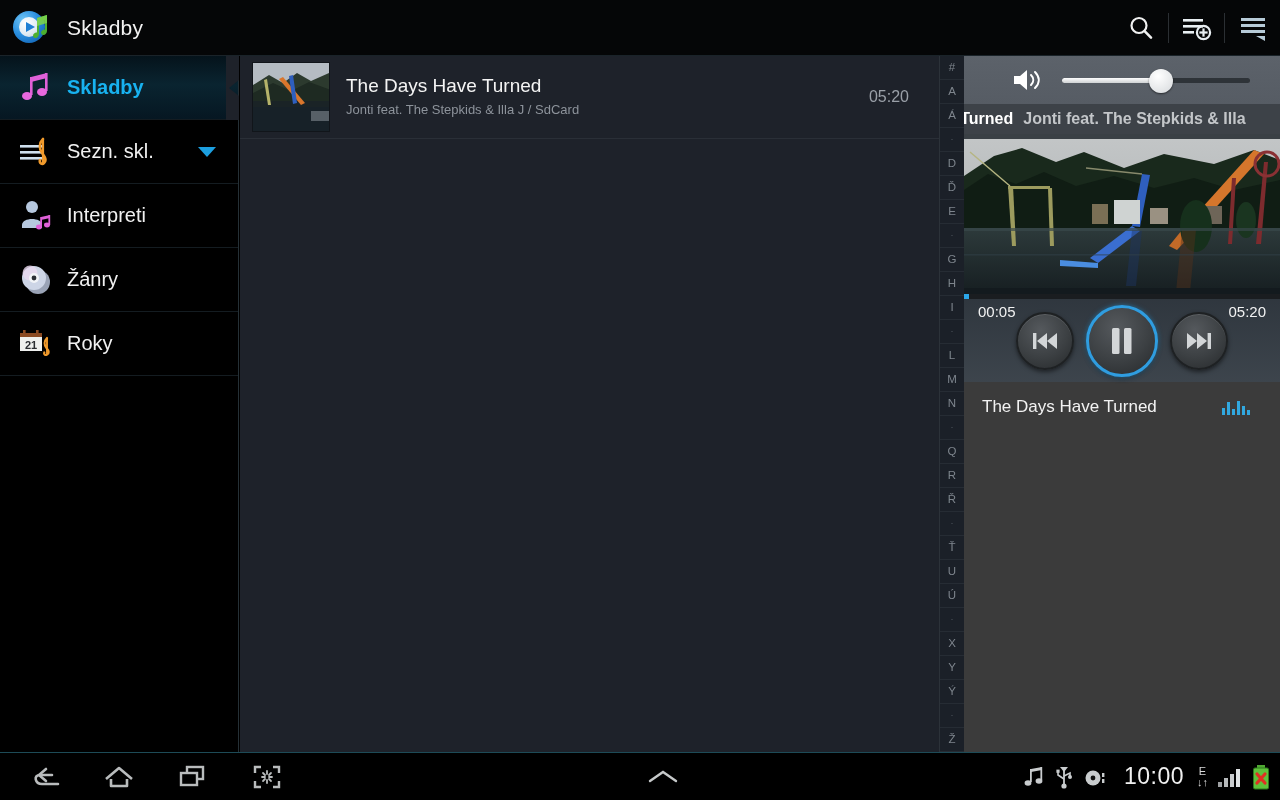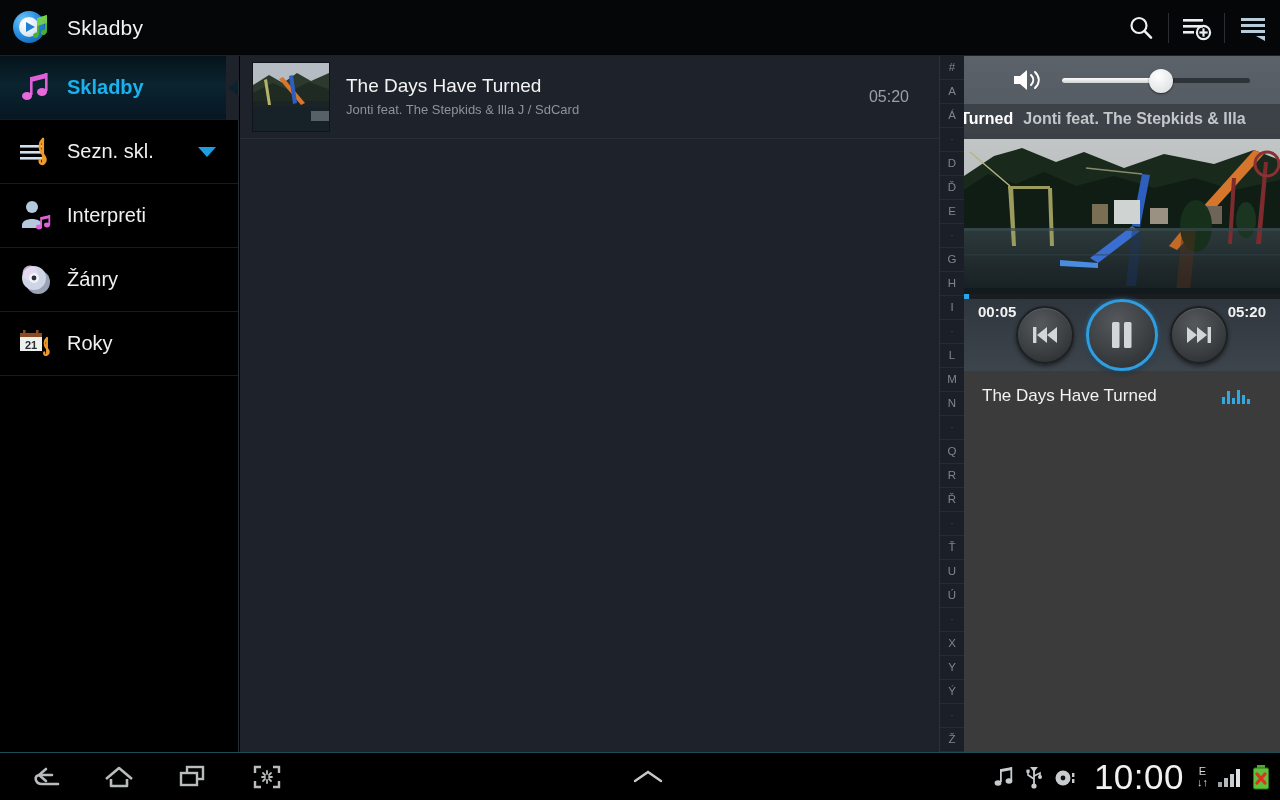--- a/index.html
+++ b/index.html
@@ -130,22 +130,22 @@
   }
   #marquee .m-title { color:#ffffff; font-size:16px; font-weight:bold; margin-left:-26px; }
   #marquee .m-artist { color:#c3c6c9; font-size:16px; font-weight:bold; margin-left:10px; }
 
   #video { position:relative; height:160px; overflow:hidden; background:#1b222a; }
 
   #progress { position:relative; height:5px; background:#1a1d20; }
   #progress .p-fill { position:absolute; left:0; top:0; height:5px; background:#2ba6e8; }
 
   #transport {
-    position:relative; height:72px; background:#4a5057;
-    display:flex; align-items:center; justify-content:center;font-weight:bold;
+    position:relative; height:83px; background:#4a5057;
+    display:flex; align-items:center; justify-content:center;
   }
   #transport::before {
     content:""; position:absolute; inset:0;
     background:linear-gradient(to bottom, rgba(36,44,52,.70), rgba(58,66,74,.82));
   }
   .tp-time {
     position:absolute; top:4px; color:#f2f2f2; font-size:15px; z-index:2;
   }
   .tp-time.left { left:14px; }
   .tp-time.right { right:14px; }
@@ -170,21 +170,21 @@
   
   #sysbar {
     position:absolute; left:0; top:752px; width:1280px; height:48px;
     background:#000; border-top:1px solid #1d4b57;
     display:flex; align-items:center;
   }
   .sys-btn { width:74px; height:48px; display:flex; align-items:center; justify-content:center; }
   #sys-left { display:flex; align-items:center; margin-left:8px; }
   #sys-mid { flex:1 1 auto; display:flex; align-items:center; justify-content:center; }
   #sys-right { display:flex; align-items:center; margin-right:10px; gap:9px; }
-  #clock { color:#f0f0f0; font-size:35px; font-weight:300; letter-spacing:0.5px; margin:0 4px 0 8px; }
+  #clock { color:#f0f0f0; font-size:23px; font-weight:300; letter-spacing:0.5px; margin:0 4px 0 8px; }
   .sys-ico { display:flex; align-items:center; justify-content:center; }
   #edge { display:flex; flex-direction:column; align-items:center; color:#d8d8d8; line-height:1; }
   #edge .e-l { font-size:11px; }
   #edge .e-a { font-size:11px; }
 </style>
 </head>
 <body>
 
 <div id="app">
 

